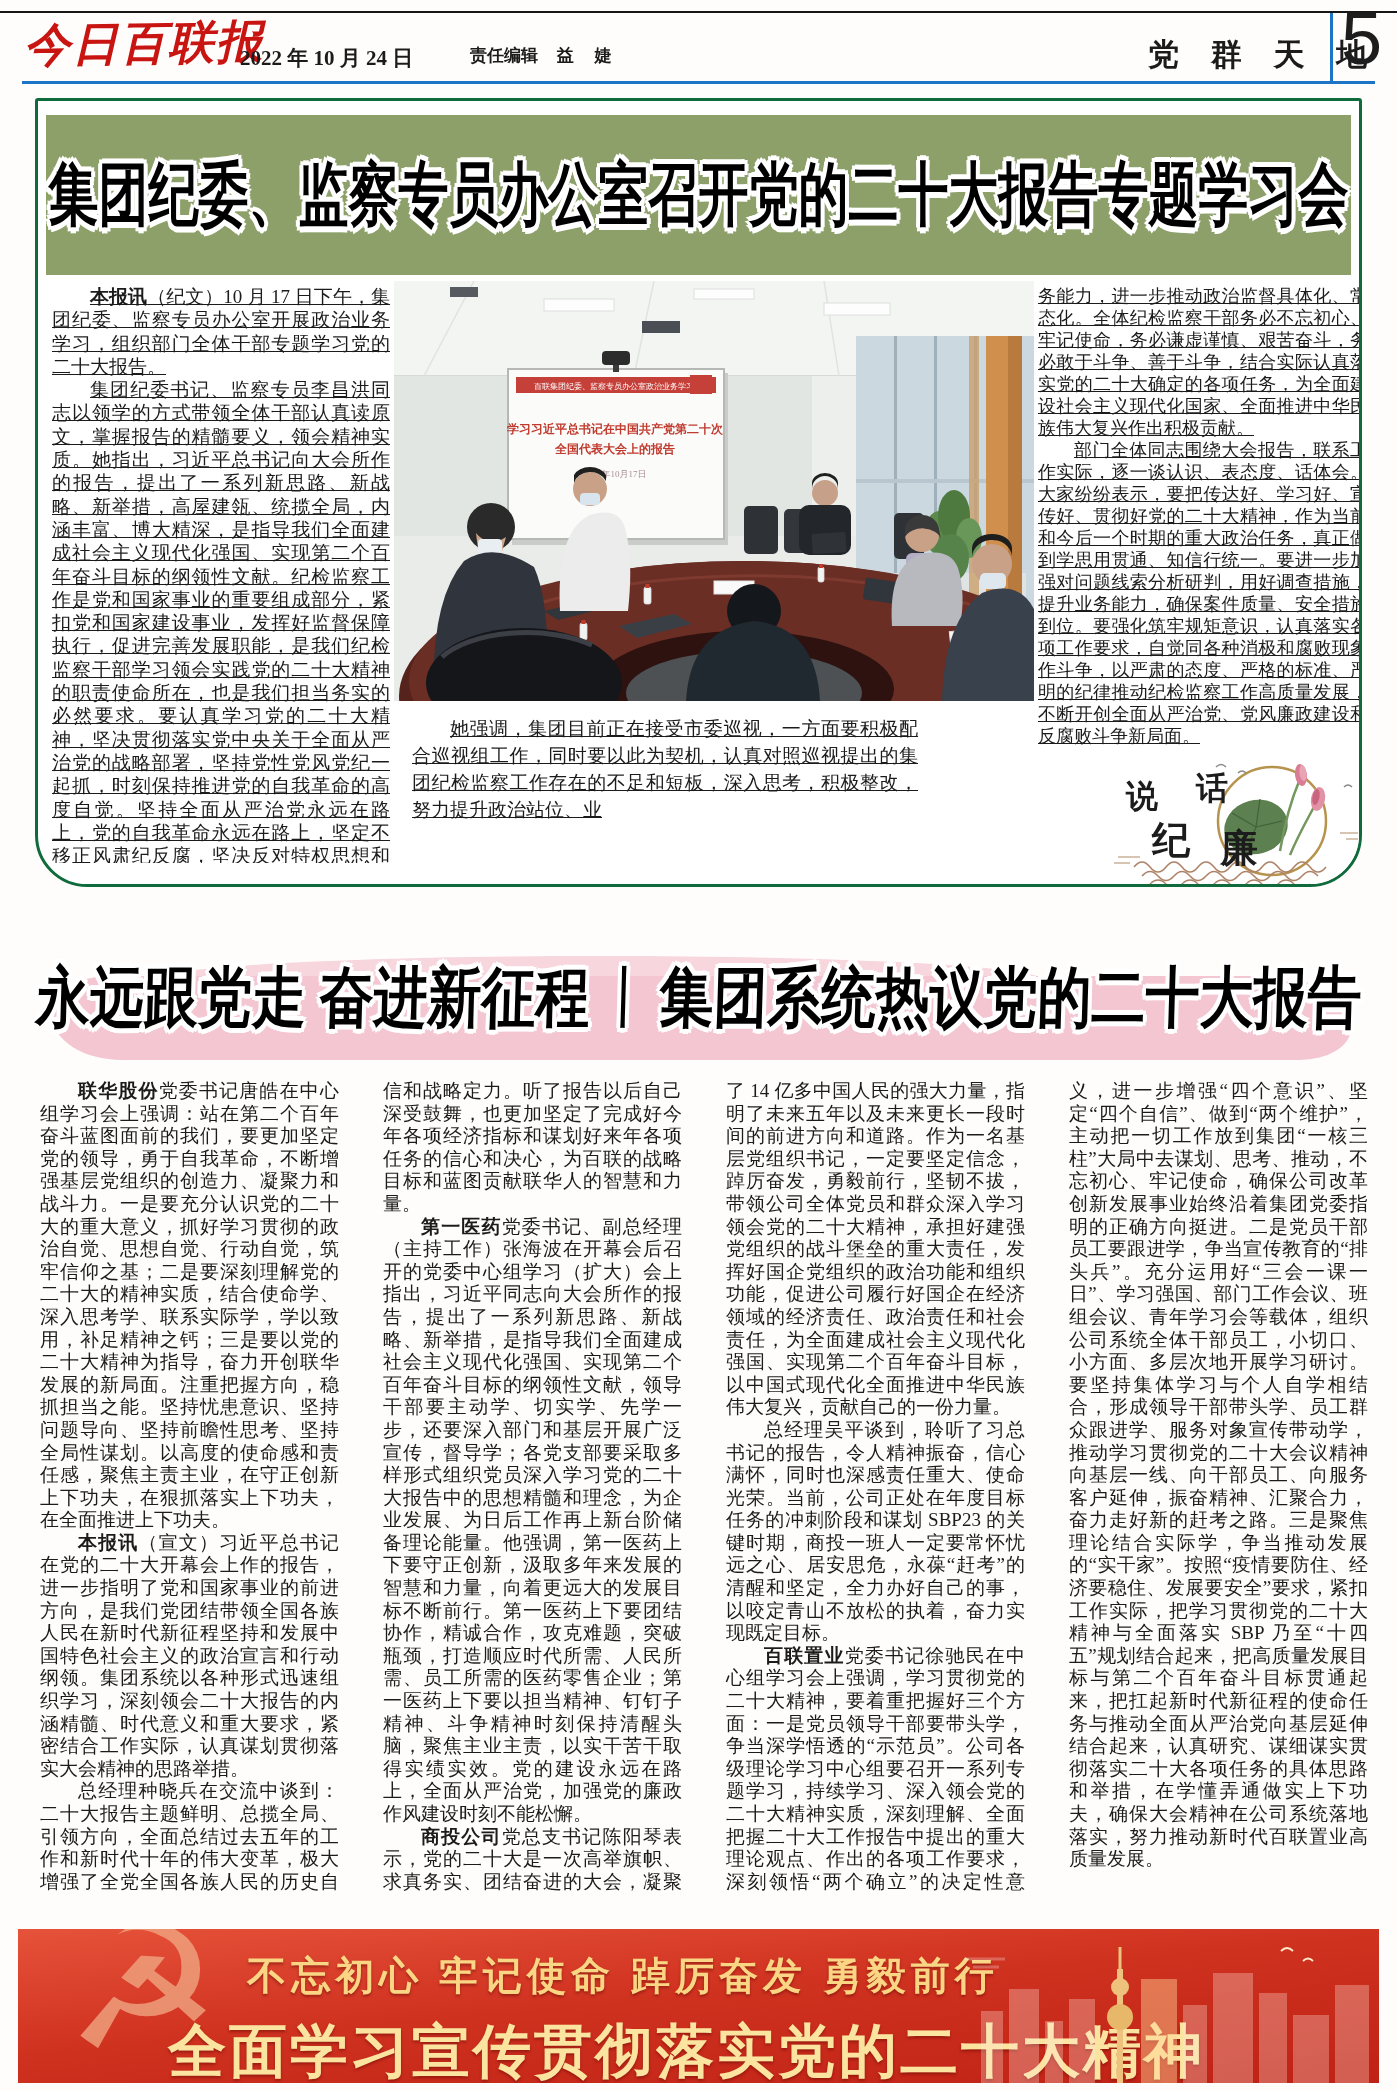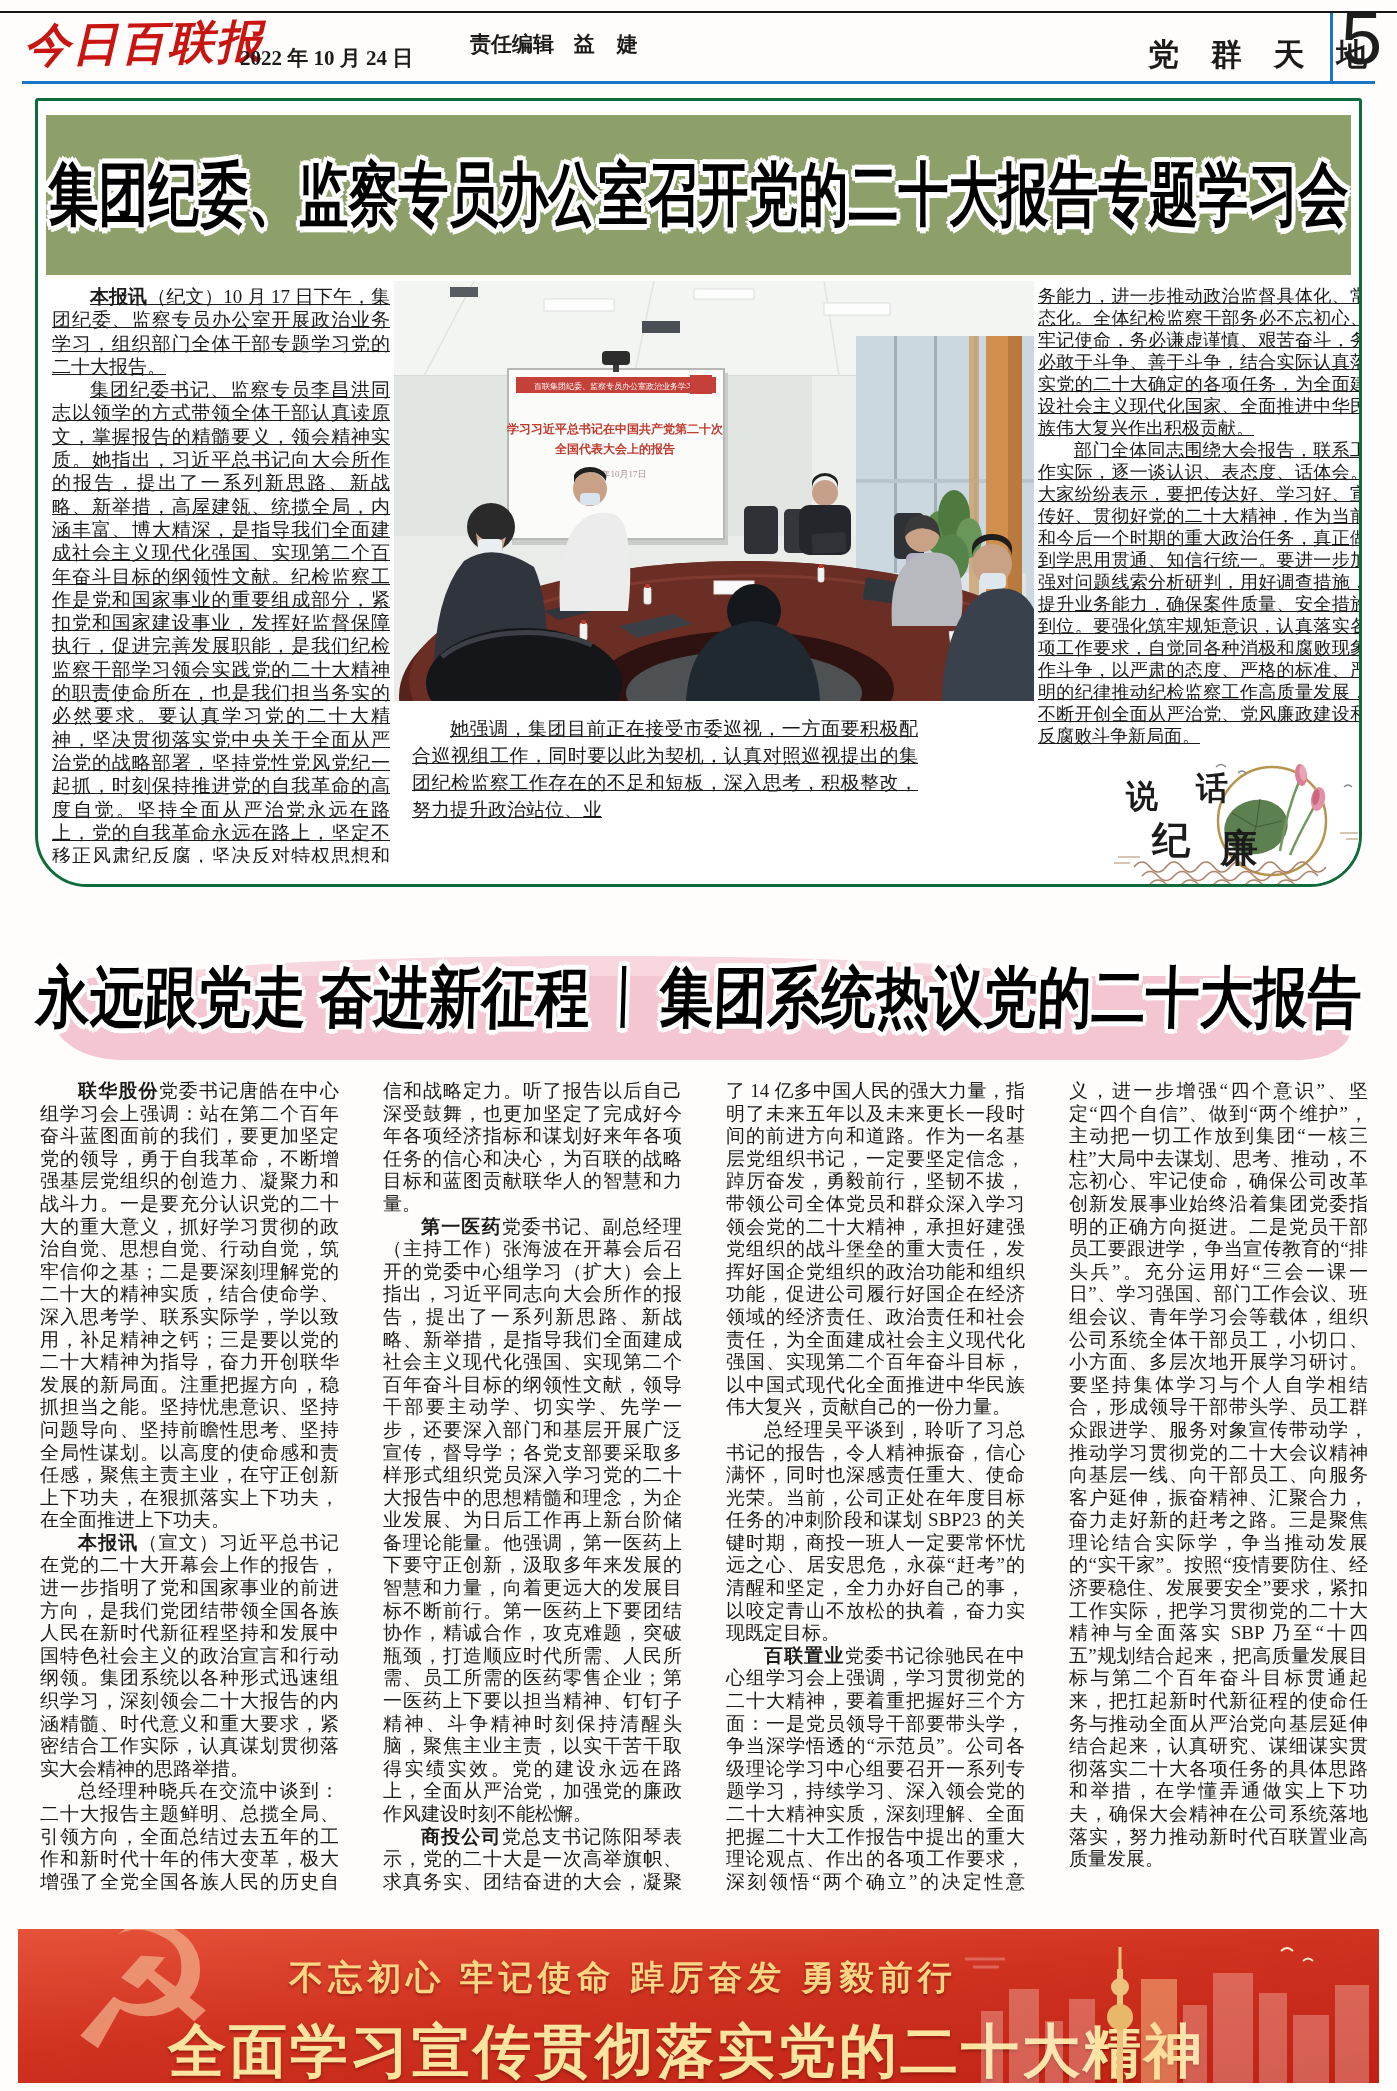--- a/index.html
+++ b/index.html
@@ -5,21 +5,21 @@
   html,body{margin:0;padding:0;}
   body{width:1397px;height:2091px;position:relative;background:#fffdfb;
        font-family:"Liberation Serif","DejaVu Serif",serif;color:#1b1b1b;}
   
   .topline{position:absolute;top:11px;left:0;width:1397px;height:2px;background:#161616;}
   .logo{position:absolute;left:24px;top:20px;font-size:46px;line-height:1;color:#c81512;
         font-weight:bold;font-style:italic;letter-spacing:2px;
         font-family:"DejaVu Serif","Liberation Serif",serif;transform:rotate(-1deg);}
   .mh-date{position:absolute;left:240px;top:44px;font-size:21px;font-weight:bold;
         font-family:Liberation Serif, serif;}
-  .mh-editor{position:absolute;left:470px;top:30px;font-size:21px;font-weight:bold;
+  .mh-editor{position:absolute;left:470px;top:44px;font-size:17px;font-weight:bold;
         font-family:"Liberation Sans","DejaVu Sans",sans-serif;}
   .mh-editor .nm{margin-left:14px;letter-spacing:8px;}
   .mh-section{position:absolute;left:1148px;top:34px;font-size:31px;font-weight:bold;
         letter-spacing:12px;font-family:"Liberation Serif",serif;}
   .mh-vline{position:absolute;left:1330px;top:13px;width:3px;height:68px;background:#1b74c5;}
   .mh-pagenum{position:absolute;left:1341px;top:0px;font-size:74px;line-height:1.05;color:#1d1d1d;
         font-family:"Liberation Sans","DejaVu Sans",sans-serif;}
   .blueline{position:absolute;top:81px;left:22px;width:1353px;height:3px;background:#1b74c5;}
 
   
@@ -61,21 +61,21 @@
   .a2cols p{margin:0;text-indent:2em;}
 
   
   .banner{position:absolute;left:18px;top:1929px;width:1361px;height:154px;overflow:hidden;
           background:linear-gradient(175deg,#e6523a 0%,#d03220 45%,#bf2114 100%);}
   .emblem{position:absolute;left:48px;top:-26px;font-size:172px;line-height:1;color:#f0a581;
           opacity:.8;font-family:"DejaVu Sans",sans-serif;}
   .bline{position:absolute;left:150px;width:910px;text-align:center;color:#f9d584;
          font-family:"Liberation Sans","DejaVu Sans",sans-serif;font-weight:900;
          text-shadow:0 2px 3px rgba(110,12,6,.55);white-space:nowrap;}
-  .bline1{top:26px;font-size:34px;letter-spacing:5px;}
+  .bline1{top:20px;font-size:39px;letter-spacing:5px;}
   .bline2{top:84px;font-size:58px;letter-spacing:3px;color:#fbe3a0;}
   .skyline{position:absolute;right:4px;top:0;width:430px;height:154px;}
 </style>
 </head>
 <body>
 
 <div>
 
   <div class="topline"></div>
   <header>

